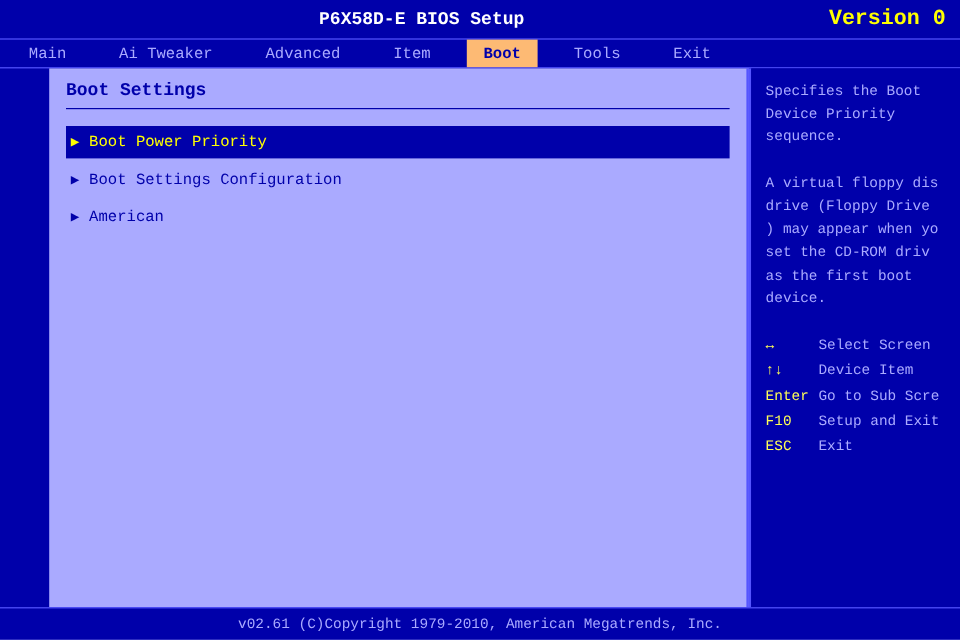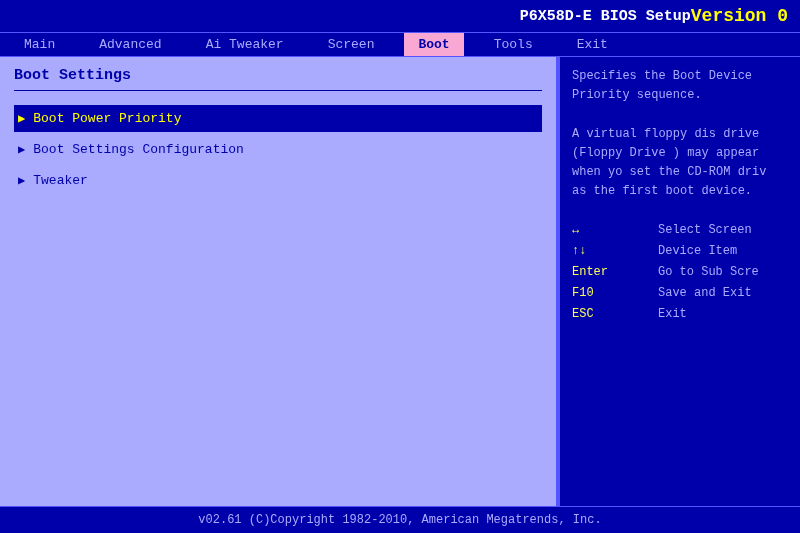--- a/index.html
+++ b/index.html
@@ -26,21 +26,21 @@
       color: #ffffff;
       font-weight: bold;
       display: flex;
       justify-content: space-between;
       align-items: center;
       padding: 6px 12px;
     }
 
     #title-bar .title-text {
       flex: 1;
-      text-align: right;
+      text-align: center;
     }
 
     #title-bar .version-text {
       color: #ffff00;
       font-size: 18px;
     }
 
     #nav-bar {
       background-color: #0000aa;
       display: flex;
@@ -52,29 +52,30 @@
     }
 
     .nav-item {
       padding: 4px 14px;
       color: #aaaaff;
       font-size: 13px;
       cursor: pointer;
     }
 
     .nav-item.active {
-      background-color: #f9a8d4;
+      background-color: #fdba74;
       color: #0000aa;
       font-weight: bold;
     }
 
     #main-content {
       display: flex;
       flex-direction: row;
       height: calc(100% - 80px);
+      padding-left: 41px;
     }
 
     #left-panel {
       flex: 1;
       background-color: #aaaaff;
       color: #0000aa;
       padding: 10px 14px;
       border-right: 2px solid #5555ff;
     }
 
@@ -101,21 +102,21 @@
       background-color: #0000aa;
       color: #ffff00;
     }
 
     .menu-item .arrow {
       margin-right: 8px;
       font-size: 12px;
     }
 
     #right-panel {
-      width: 240px;
+      width: 174px;
       background-color: #0000aa;
       color: #aaaaff;
       padding: 10px 12px;
       font-size: 12px;
       line-height: 1.5;
     }
 
     #right-panel .help-text {
       margin-bottom: 16px;
       line-height: 1.6;
@@ -132,21 +133,20 @@
     }
 
     #right-panel .key-label {
       width: 44px;
       color: #ffff55;
       flex-shrink: 0;
     }
 
     #right-panel .key-desc {
       color: #aaaaff;
-      margin-left: 42px;
     }
 
     #footer {
       position: absolute;
       bottom: 0;
       left: 0;
       width: 100%;
       background-color: #0000aa;
       color: #aaaaff;
       text-align: center;
@@ -163,44 +163,44 @@
 </head>
 <body>
 
 <div id="title-bar">
   <span class="title-text">P6X58D-E BIOS Setup</span>
   <span class="version-text">Version 0</span>
 </div>
 
 <div id="nav-bar">
 <div class="nav-item">Main</div>
+    <div class="nav-item">Ai Tweaker</div>
     <div class="nav-item">Advanced</div>
-    <div class="nav-item">Ai Tweaker</div>
-    <div class="nav-item">Screen</div>
+    <div class="nav-item">Item</div>
     <div class="nav-item active">Boot</div>
     <div class="nav-item">Tools</div>
     <div class="nav-item">Exit</div>
   </div>
 
 <div id="main-content">
 
   <div id="left-panel">
     <div class="section-title">Boot Settings</div>
     <div id="menu-items">
     <div class="menu-item highlighted">
           <span class="arrow">▶</span>
           <span>Boot Power Priority</span>
         </div>
         <div class="menu-item">
           <span class="arrow">▶</span>
           <span>Boot Settings Configuration</span>
         </div>
         <div class="menu-item">
           <span class="arrow">▶</span>
-          <span>Tweaker</span>
+          <span>American</span>
         </div>
       </div>
   </div>
 
   <div id="divider"></div>
 
   <div id="right-panel">
     <div class="help-text">
       Specifies the Boot Device Priority sequence.<br><br>
       A virtual floppy dis drive (Floppy Drive ) may appear when yo set the CD-ROM driv as the first boot device.
@@ -213,25 +213,25 @@
         <div class="key-row">
           <span class="key-label">↑↓</span>
           <span class="key-desc">Device Item</span>
         </div>
         <div class="key-row">
           <span class="key-label">Enter</span>
           <span class="key-desc">Go to Sub Scre</span>
         </div>
         <div class="key-row">
           <span class="key-label">F10</span>
-          <span class="key-desc">Save and Exit</span>
+          <span class="key-desc">Setup and Exit</span>
         </div>
         <div class="key-row">
           <span class="key-label">ESC</span>
           <span class="key-desc">Exit</span>
         </div>
       </div>
   </div>
 </div>
 
 <div id="footer">
-  <span>v02.61 (C)Copyright 1982-2010, American Megatrends, Inc.</span>
+  <span>v02.61 (C)Copyright 1979-2010, American Megatrends, Inc.</span>
 </div>
 
 </body></html>

